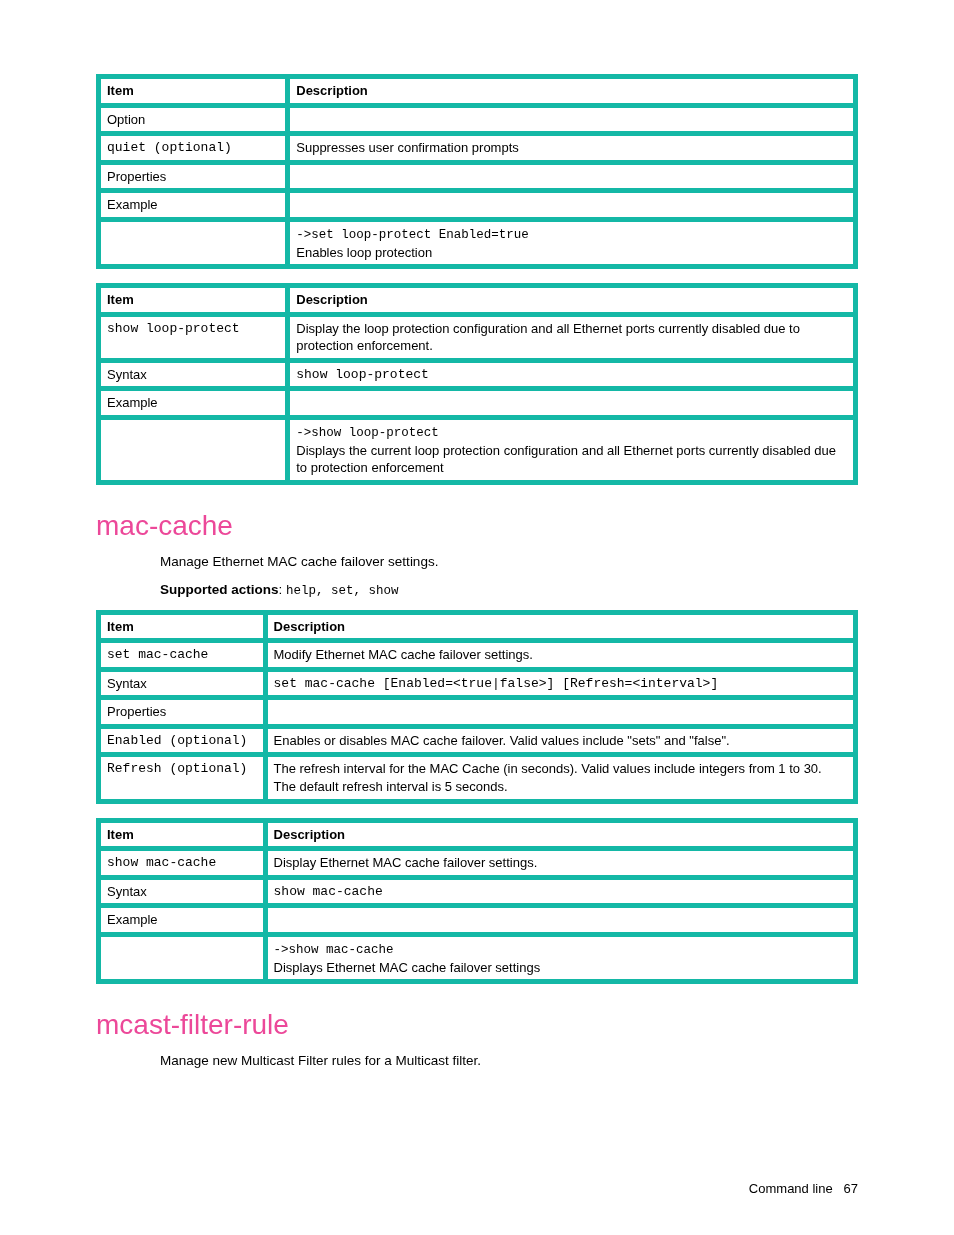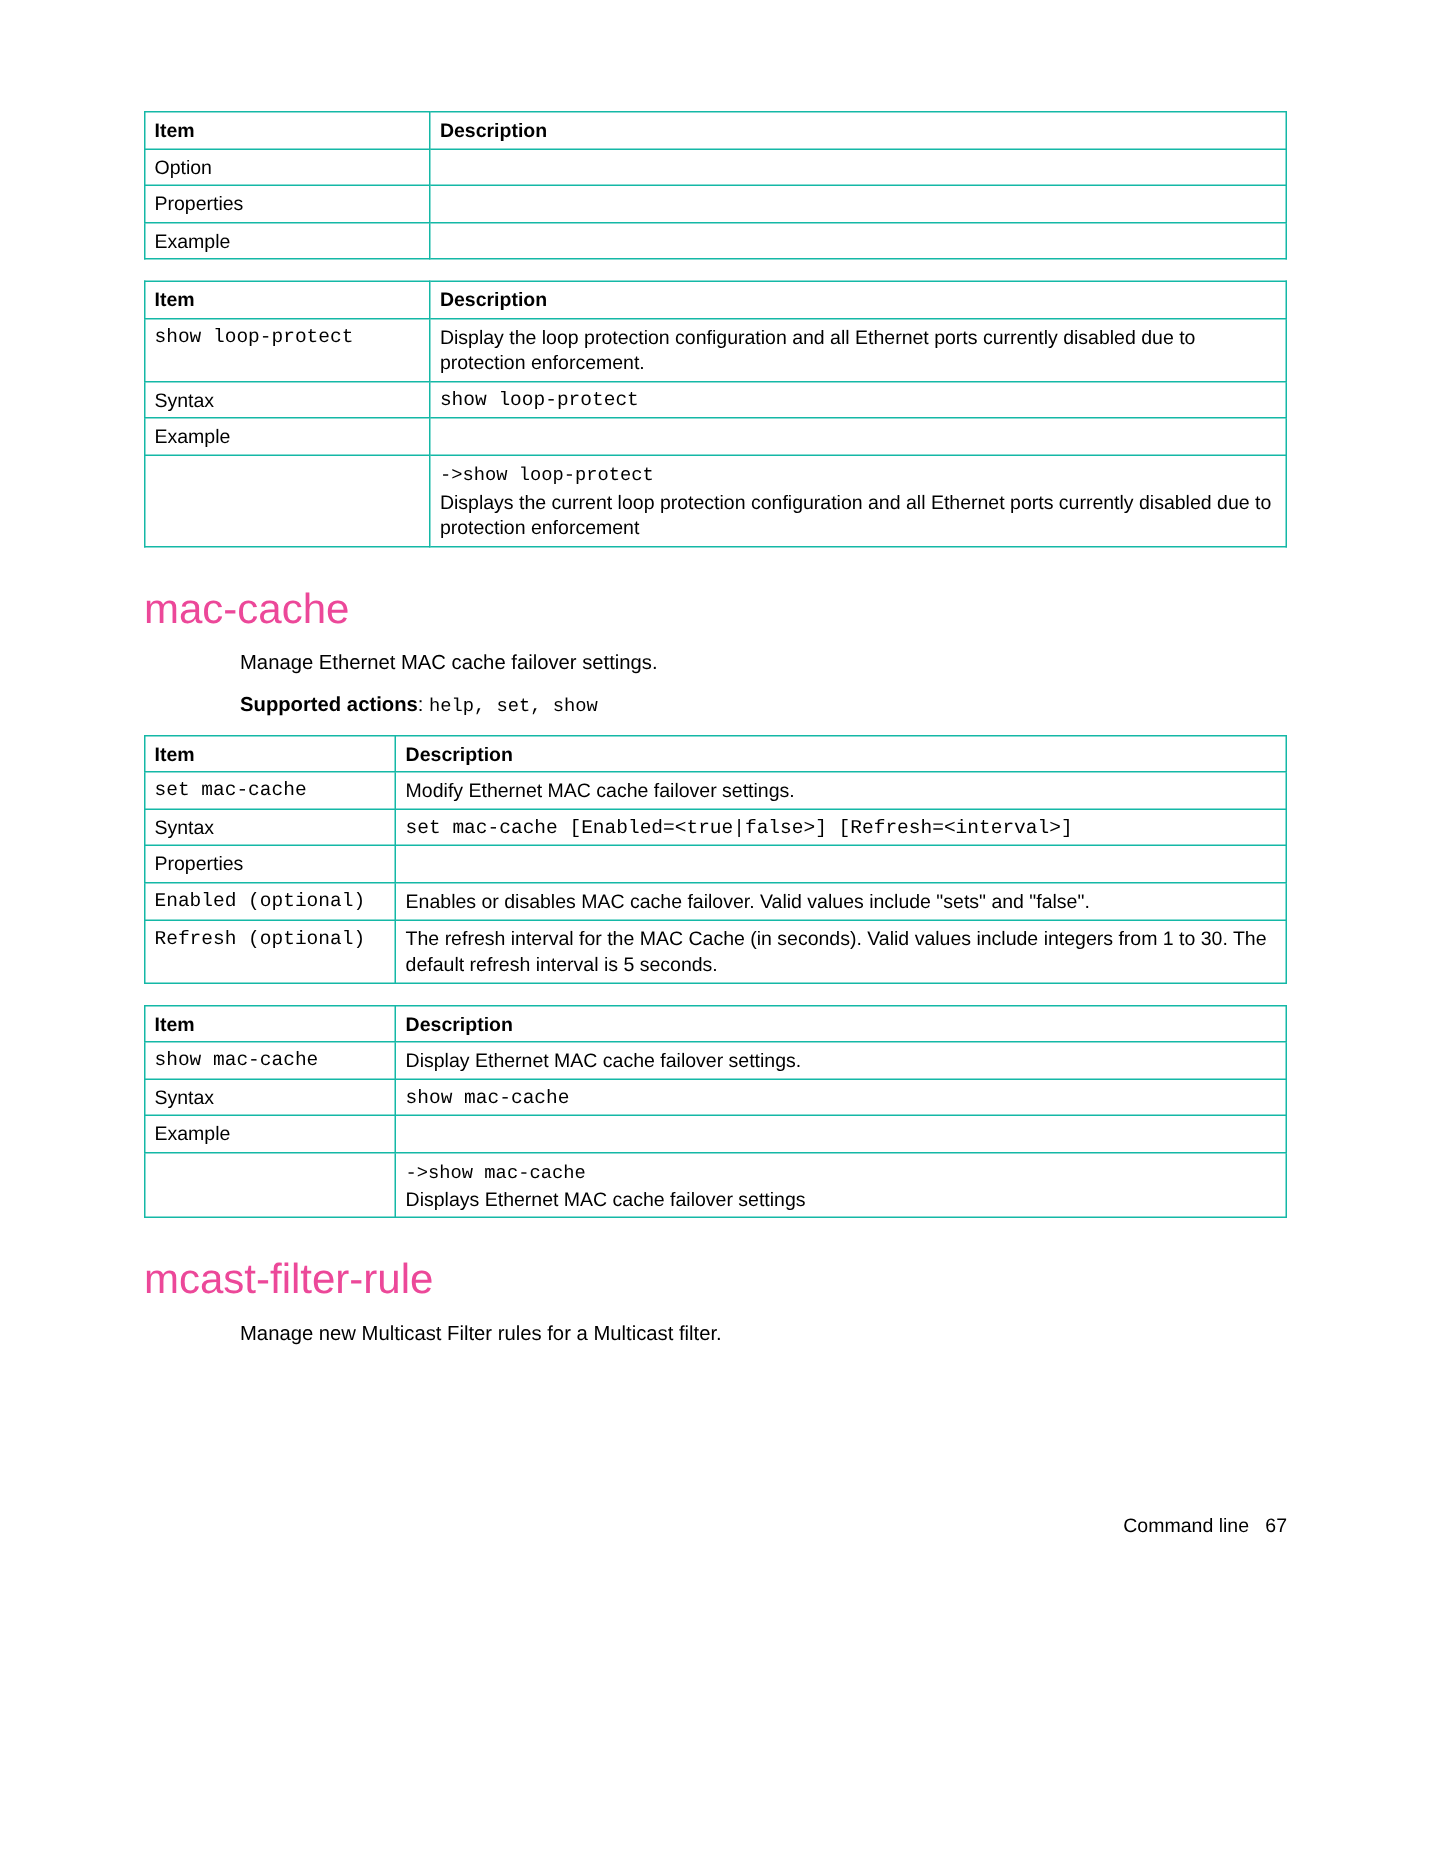--- a/index.html
+++ b/index.html
@@ -10,21 +10,21 @@
     padding: 74px 96px 40px 96px;
     line-height: 1.35;
   }
   .doc-table {
     width: 100%;
     border-collapse: collapse;
     margin-bottom: 14px;
     table-layout: fixed;
   }
   .doc-table td, .doc-table th {
-    border: 1px solid #14b8a6;
+    border: 5px solid #14b8a6;
     padding: 3px 6px 3px 6px;
     vertical-align: top;
     text-align: left;
     font-size: 13px;
     line-height: 1.35;
     font-weight: normal;
   }
   .doc-table th {
     font-weight: bold;
   }
@@ -66,26 +66,37 @@
   <tbody>
       <tr>
     <th>Item</th>
     <th>Description</th>
   </tr>
   <tr>
     <td class="bold">Option</td>
     <td></td>
   </tr>
   <tr>
+    <td class="mono">quiet (optional)</td>
+    <td>Suppresses user confirmation prompts</td>
+  </tr>
+  <tr>
     <td class="bold">Properties</td>
     <td></td>
   </tr>
   <tr>
     <td class="bold">Example</td>
     <td></td>
+  </tr>
+  <tr>
+    <td></td>
+    <td>
+      <span class="mono">-&gt;set loop-protect Enabled=true</span><br>
+      <span>Enables loop protection</span>
+    </td>
   </tr>
 </tbody>
   </table>
 
 <table class="doc-table">
   <colgroup>
       <col class="col-item">
       <col>
     </colgroup>
   <tbody>

